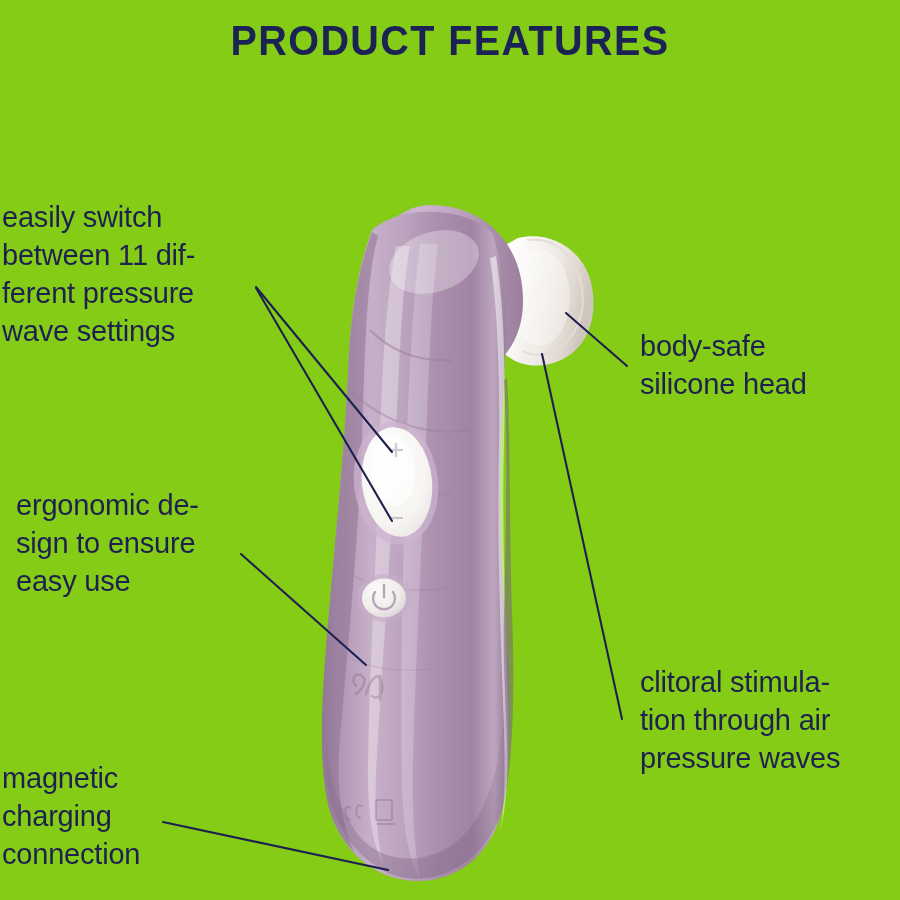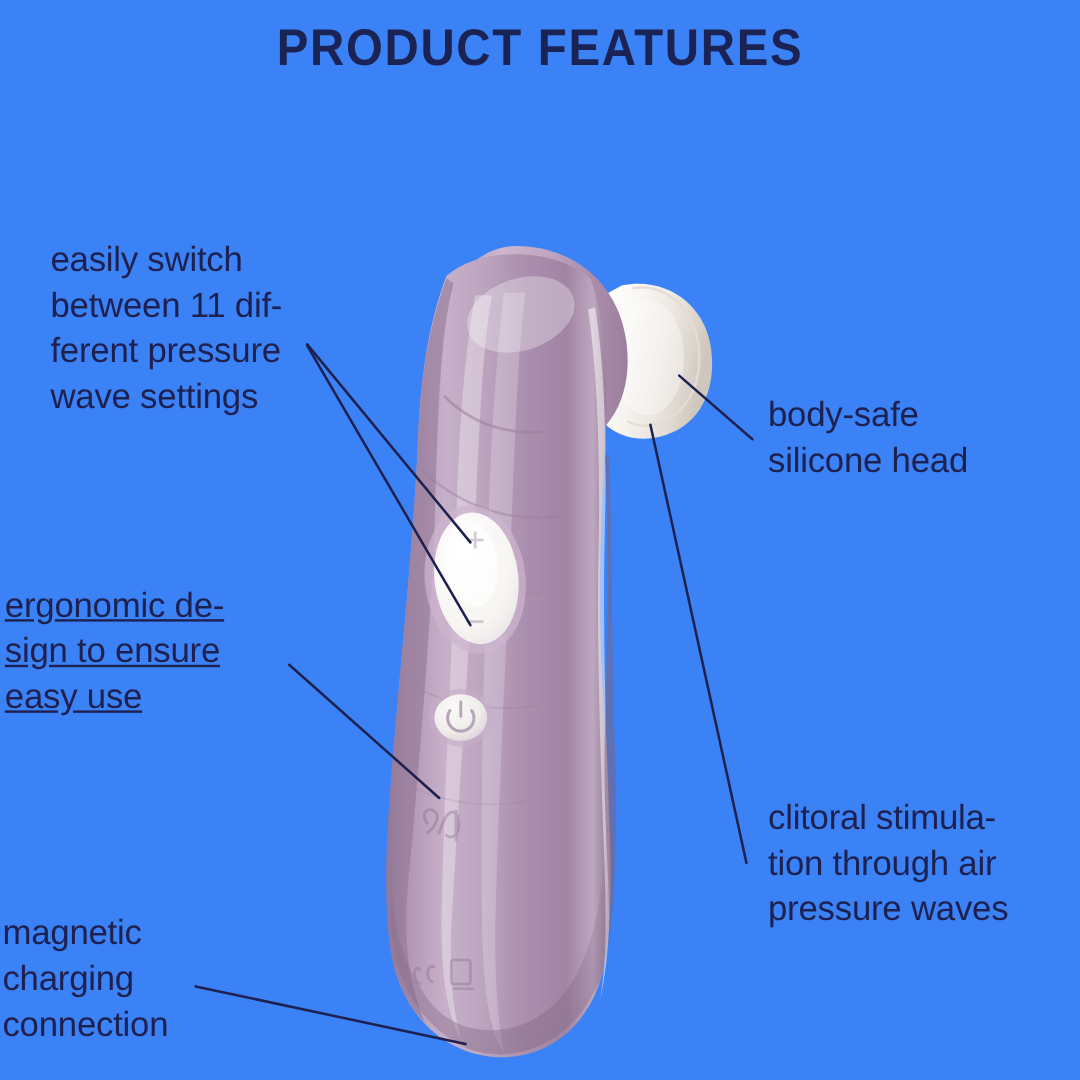--- a/index.html
+++ b/index.html
@@ -5,21 +5,21 @@
 <style>
   html, body {
     margin: 0;
     padding: 0;
     background: #ffffff;
   }
   #page {
     position: relative;
     width: 900px;
     height: 900px;
-    background: #3b82f6;
+    background: #84cc16;
     overflow: hidden;
     font-family: "Liberation Sans", sans-serif;
     -webkit-font-smoothing: antialiased;
   }
 
   
   #title {
     position: absolute;
     top: 16px;
     left: 0;
@@ -38,22 +38,22 @@
   
   .label {
     position: absolute;
     color: #1e2150;
     font-family: "Liberation Sans", sans-serif;
     font-size: 29px;
     line-height: 38px;
     letter-spacing: -0.2px;
     white-space: pre-line;
   }
-  #label-settings  { left: 2px;   top: 198px; width: 268px; margin-left: 40px; }
-  #label-ergonomic { left: 4px;   top: 486px; width: 262px; text-decoration: underline; }
+  #label-settings  { left: 2px;   top: 198px; width: 268px; }
+  #label-ergonomic { left: 16px;   top: 486px; width: 262px; }
   #label-magnetic  { left: 2px;   top: 759px; width: 250px; }
   #label-head      { left: 640px; top: 327px; width: 258px; }
   #label-clitoral  { left: 640px; top: 663px; width: 262px; }
 
   
   #leaders {
     position: absolute;
     left: 0;
     top: 0;
     width: 900px;

